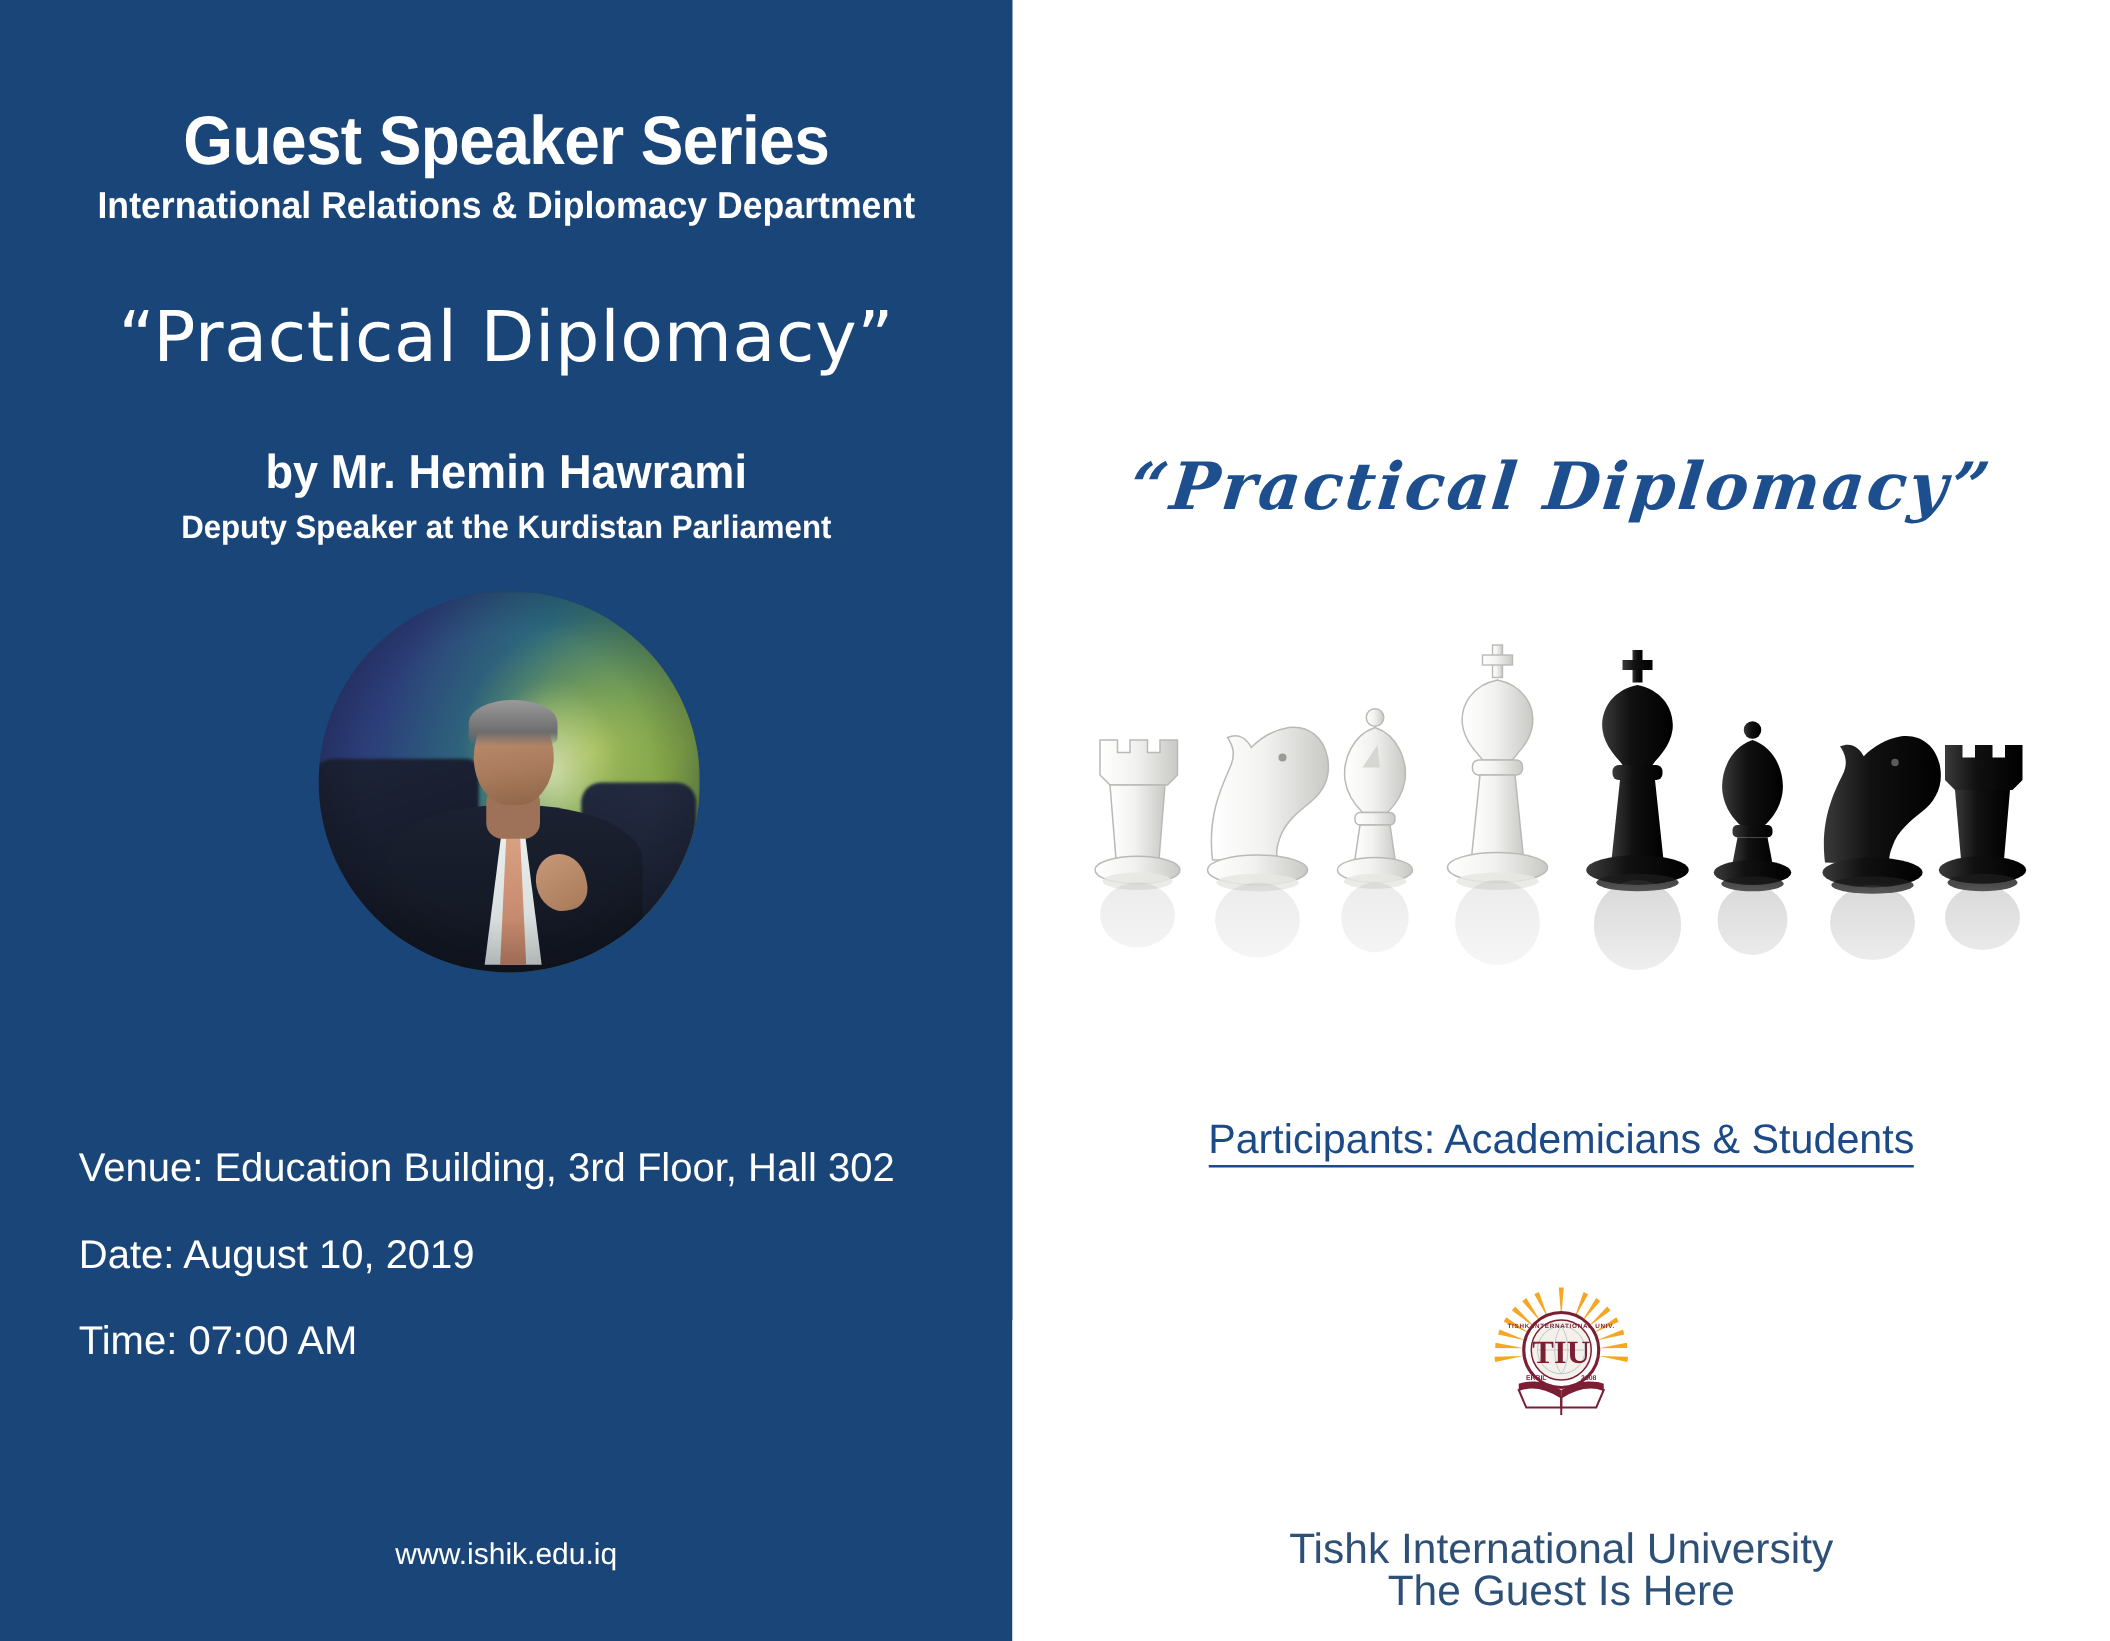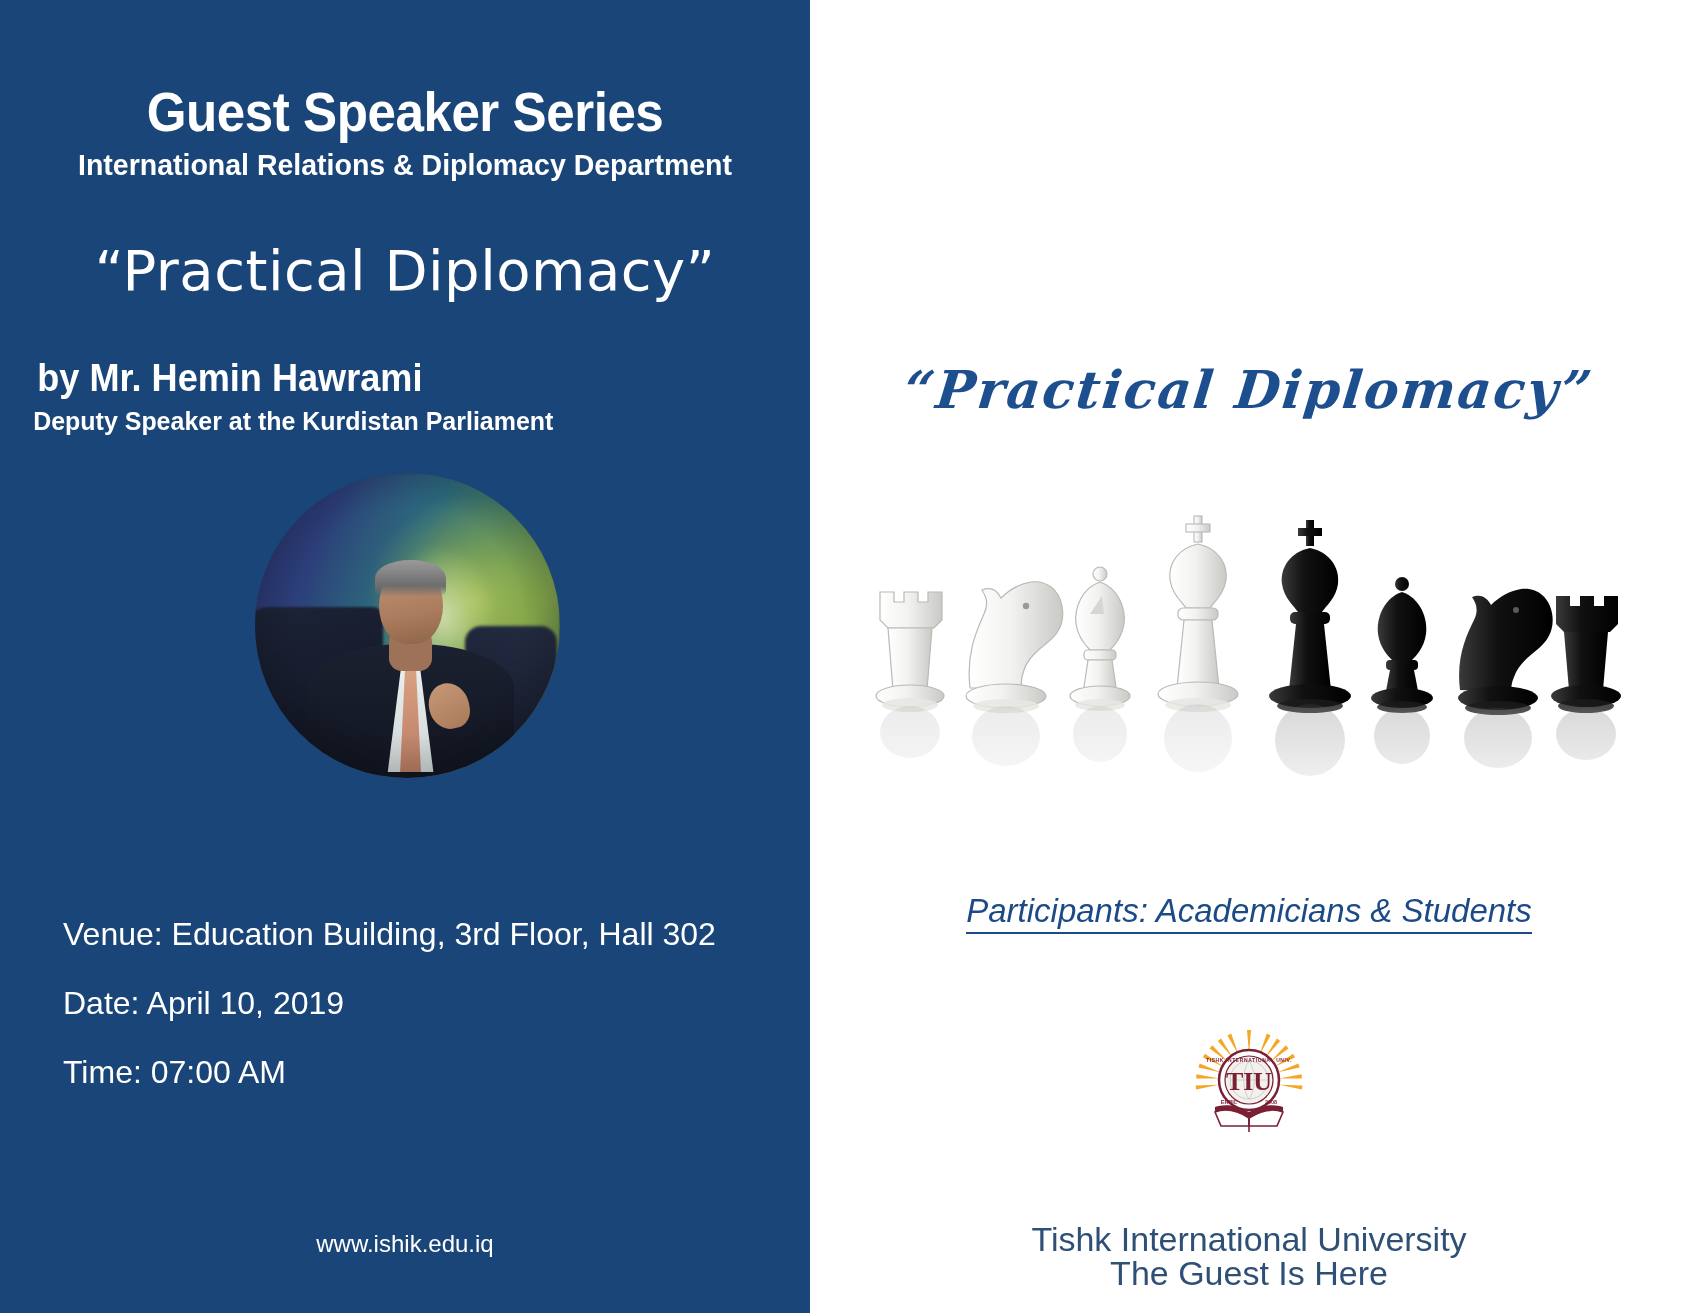--- a/index.html
+++ b/index.html
@@ -69,22 +69,23 @@
     font-weight: 400;
     font-size: 56px;
     line-height: 68px;
     color: #ffffff;
     letter-spacing: 0.5px;
   }
 
   .speaker-block {
     position: absolute;
     top: 355px;
-    left: 17px;
+    left: 0;
     width: 810px;
+    text-align: center;
   }
   .speaker-name {
     font-family: "Liberation Sans", sans-serif;
     font-weight: bold;
     font-size: 38px;
     line-height: 46px;
     color: #ffffff;
     transform: scaleX(0.95);
   }
   .speaker-role {
@@ -302,21 +303,20 @@
 
   .participants {
     position: absolute;
     top: 892px;
     left: 0;
     width: 878px;
     text-align: center;
   }
   .participants span {
     font-family: "Liberation Sans", sans-serif;
-    font-style: italic;
     font-size: 33px;
     color: #1b4a86;
     border-bottom: 2px solid #1b4a86;
     padding-bottom: 3px;
   }
 
   .tiu-logo {
     position: absolute;
     top: 1028px;
     left: 50%;
@@ -368,21 +368,21 @@
       <div class="tie"></div>
       <div class="neck"></div>
       <div class="head"></div>
       <div class="hair"></div>
       <div class="hand"></div>
       <div class="vignette"></div>
     </div>
 
     <div class="details">
       <div class="detail-line">Venue: Education Building, 3rd Floor, Hall 302</div>
-      <div class="detail-line">Date: April 10, 2019</div>
+      <div class="detail-line">Date: August 10, 2019</div>
       <div class="detail-line">Time: 07:00 AM</div>
     </div>
 
     <div class="site">www.ishik.edu.iq</div>
   </div>
 
   <div id="right-panel">
 
 
     <div class="script-title">“Practical Diplomacy”</div>

